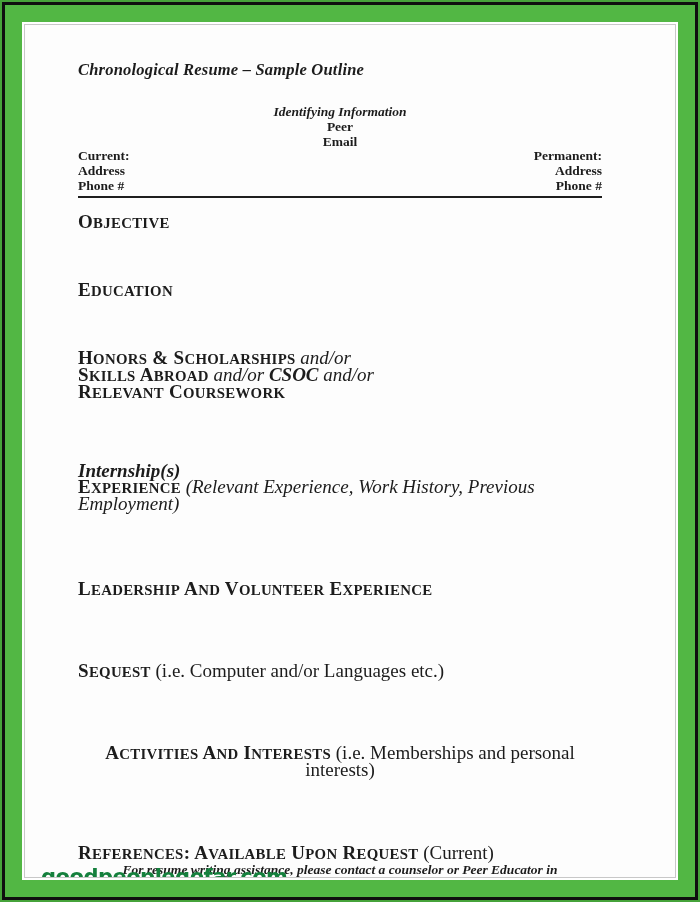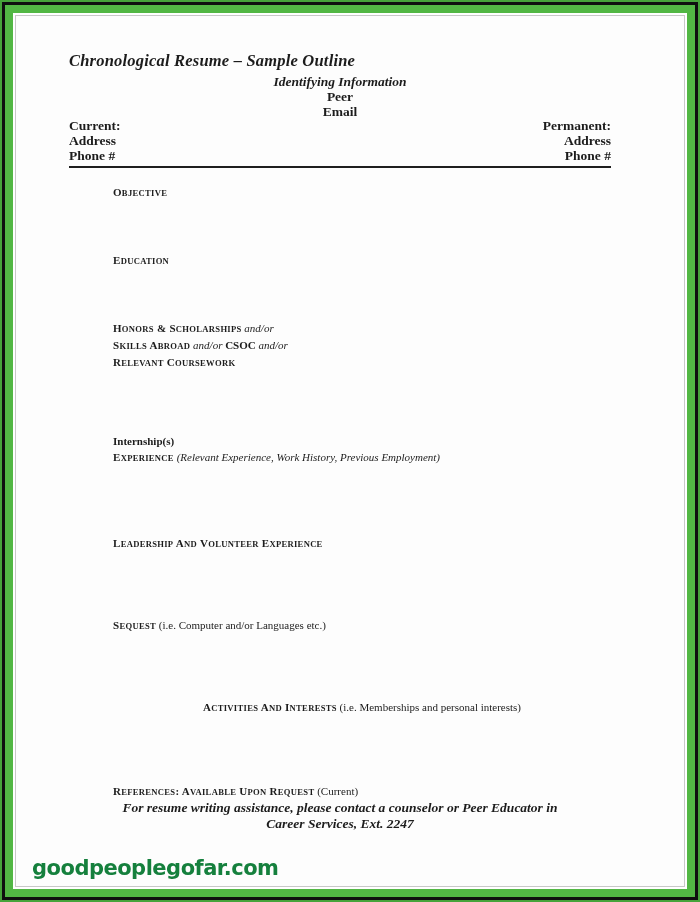--- a/index.html
+++ b/index.html
@@ -2,53 +2,53 @@
 <html><head>
 <meta charset="utf-8">
 <style>
   * { margin: 0; padding: 0; box-sizing: border-box; }
   html, body { width: 700px; height: 902px; overflow: hidden; }
   body { font-family: "Liberation Serif", serif; color: #1c1c1c; }
 
   
   .frame-outer { width: 700px; height: 902px; padding: 2px; background: #46a33a; }
   .frame-black { width: 100%; height: 100%; padding: 3px; background: #0f0f0f; }
-  .frame-green { width: 100%; height: 100%; padding: 8px; background: #52b744; }
+  .frame-green { width: 100%; height: 100%; padding: 17px; background: #52b744; }
   .page-gap    { width: 100%; height: 100%; padding: 2px; background: #ffffff; }
   .page { width: 100%; height: 100%; background: #fdfdfd; border: 1px solid #c8c8c8;
           position: relative; overflow: hidden; }
   .page-inner { position: absolute; inset: 0; filter: blur(0.3px); }
 
   .content { margin: 0 73px 0 53px; }
 
   .doc-title { padding-top: 35px; font-size: 16.5px; line-height: 19px;
                font-weight: bold; font-style: italic; letter-spacing: 0.2px; }
 
-  .id-block { margin-top: 4px; text-align: center; font-size: 13.5px; line-height: 15px;
+  .id-block { margin-top: 25px; text-align: center; font-size: 13.5px; line-height: 15px;
               font-weight: bold; }
   .id-heading { font-style: italic; }
 
   .addr-row { display: flex; justify-content: space-between; font-size: 13.5px;
               line-height: 14.8px; font-weight: bold; align-items: flex-end; }
   .addr-right { text-align: right; }
 
   .header-divider { border: 0; border-top: 2px solid #1e1e1e; margin-top: 3px; }
 
   
-  #sections { font-size: 11px; line-height: 16px; margin-left: 44px; }
+  #sections { font-size: 19px; line-height: 16px; }
   #sections .section:nth-child(1) { margin-top: 16px; }
   #sections .section:nth-child(2) { margin-top: 51px; }
   #sections .section:nth-child(3) { margin-top: 51px; }
   #sections .section:nth-child(4) { margin-top: 62px; }
   #sections .section:nth-child(5) { margin-top: 69px; }
   #sections .section:nth-child(6) { margin-top: 65px; }
   #sections .section:nth-child(7) { margin-top: 65px; text-align: center; }
   #sections .section:nth-child(8) { margin-top: 67px; }
 
-  .b  { font-weight: bold; }
+  .b  { font-weight: bold; font-style: italic; }
   .it { font-style: italic; }
   .r  { font-weight: normal; font-style: normal; }
   .sc { font-weight: bold; letter-spacing: 0.3px; }
   .scx { font-size: 0.78em; }
 
   .footer-note { text-align: center; font-size: 13.5px; line-height: 16px;
                  font-weight: bold; font-style: italic; }
 
   .watermark { position: absolute; left: 16px; top: 840px; font-family: "DejaVu Sans", sans-serif;
                font-weight: bold; font-size: 21px; letter-spacing: -0.5px; }

